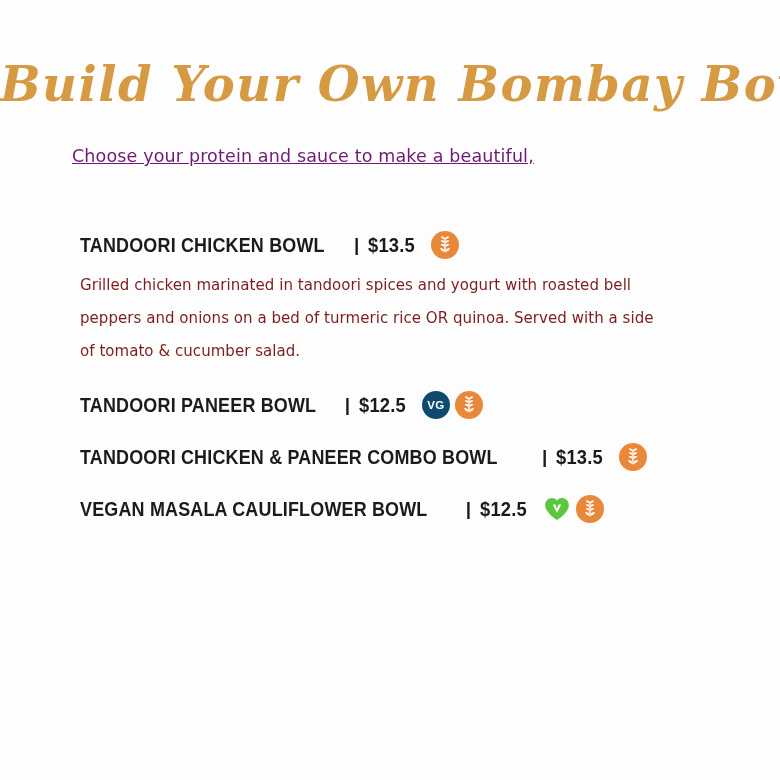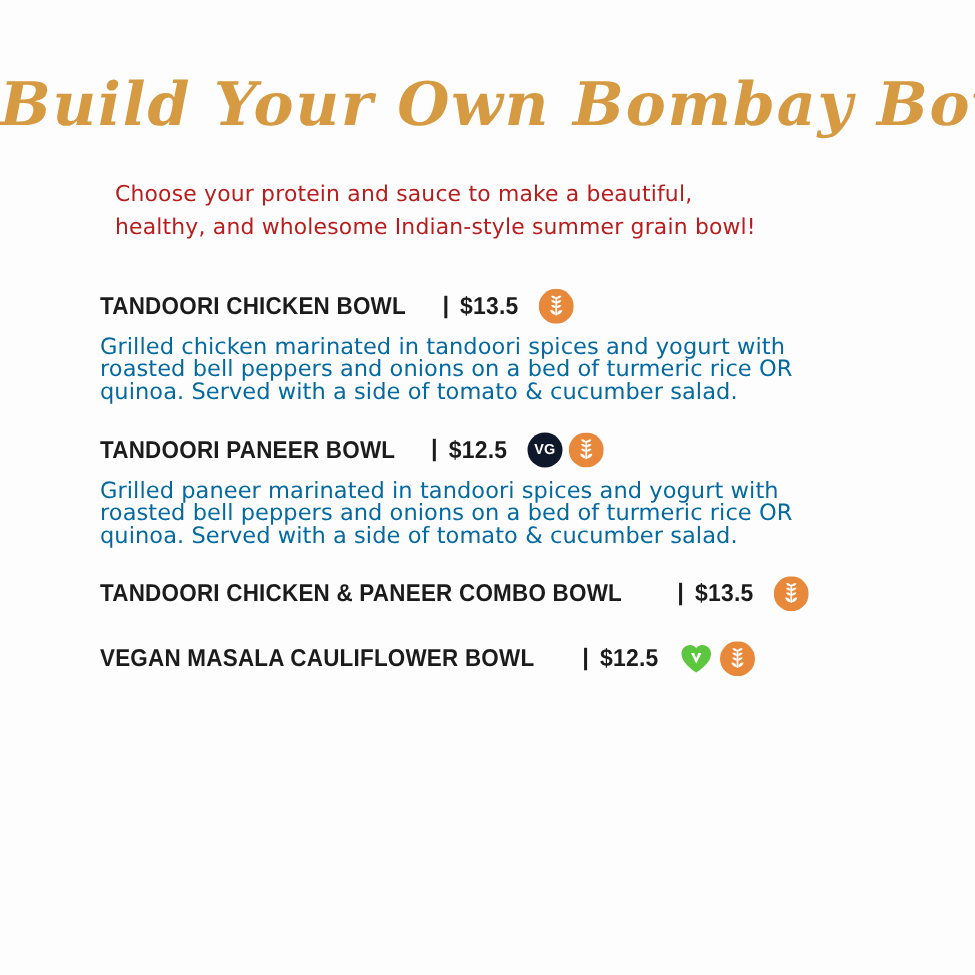--- a/index.html
+++ b/index.html
@@ -38,28 +38,29 @@
     font-size: 48px;
     letter-spacing: 1.5px;
     color: #d59a42;
     white-space: nowrap;
     line-height: 1.1;
   }
 
   
   .menu-subtitle {
     position: absolute;
-    left: 92px;
+    left: 72px;
     top: 143px;
     width: 600px;
     font-family: "DejaVu Sans", sans-serif;
     font-size: 17.5px;
     line-height: 26px;
-    color: #b91c1c;
+    color: #701a75;
     letter-spacing: 0.15px;
+    text-decoration: underline;
   }
   .menu-subtitle .sub-line { display: block; }
 
   
   .items {
     position: absolute;
     left: 80px;
     top: 230px;
     width: 620px;
   }
@@ -111,38 +112,38 @@
   .badge {
     width: 28px;
     height: 28px;
     display: block;
     flex: 0 0 auto;
   }
   .badge-vg {
     width: 28px;
     height: 28px;
     border-radius: 50%;
-    background: #0f172a;
+    background: #0c4a6e;
     color: #ffffff;
     display: flex;
     align-items: center;
     justify-content: center;
     font-family: "Liberation Sans", sans-serif;
     font-weight: 700;
     font-size: 11.5px;
     letter-spacing: 0.3px;
     flex: 0 0 auto;
   }
 
   
   .item-desc {
     font-family: "DejaVu Sans", sans-serif;
-    font-size: 18px;
-    line-height: 18px;
-    color: #0369a1;
+    font-size: 15px;
+    line-height: 33px;
+    color: #7f1d1d;
     letter-spacing: 0.05px;
     max-width: 585px;
   }
 
   
   .watermark {
     position: absolute;
     left: 540px;
     top: 683px;
     font-family: "DejaVu Sans", sans-serif;
@@ -157,21 +158,20 @@
 </style>
 </head>
 <body>
 
 <div class="menu-page">
 
   <div class="menu-title">Build Your Own Bombay Bowl</div>
 
   <div class="menu-subtitle">
     <span class="sub-line">Choose your protein and sauce to make a beautiful,</span>
-    <span class="sub-line">healthy, and wholesome Indian-style summer grain bowl!</span>
   </div>
 
   <div class="items">
 
     <div class="menu-item">
       <div class="item-head">
         <span class="item-name">TANDOORI CHICKEN BOWL</span>
         <span class="item-sep">|</span>
         <span class="item-price">$13.5</span>
         <span class="badges">
@@ -216,21 +216,20 @@
                 <path d="M16.6 13.4c2.1-0.2 3.6-1.1 4.2-2.6-1.9-0.5-3.5 0.1-4.2 1.4z"></path>
                 <path d="M15.4 17.6c-2.1-0.2-3.6-1.1-4.2-2.6 1.9-0.5 3.5 0.1 4.2 1.4z"></path>
                 <path d="M16.6 17.6c2.1-0.2 3.6-1.1 4.2-2.6-1.9-0.5-3.5 0.1-4.2 1.4z"></path>
                 <path d="M15.2 23.8c-2.6-0.4-4.4-1.9-4.8-4.3 2.5-0.3 4.3 1.1 4.8 3z"></path>
                 <path d="M16.8 23.8c2.6-0.4 4.4-1.9 4.8-4.3-2.5-0.3-4.3 1.1-4.8 3z"></path>
               </g>
             </svg>
           </span>
         </span>
       </div>
-      <div class="item-desc">Grilled paneer marinated in tandoori spices and yogurt with roasted bell peppers and onions on a bed of turmeric rice OR quinoa. Served with a side of tomato &amp; cucumber salad.</div>
     </div>
 
     <div class="menu-item">
       <div class="item-head">
         <span class="item-name">TANDOORI CHICKEN &amp; PANEER COMBO BOWL</span>
         <span class="item-sep">|</span>
         <span class="item-price">$13.5</span>
         <span class="badges">
           <span class="badge">
             <svg viewBox="0 0 32 32" width="28" height="28" aria-hidden="true">

